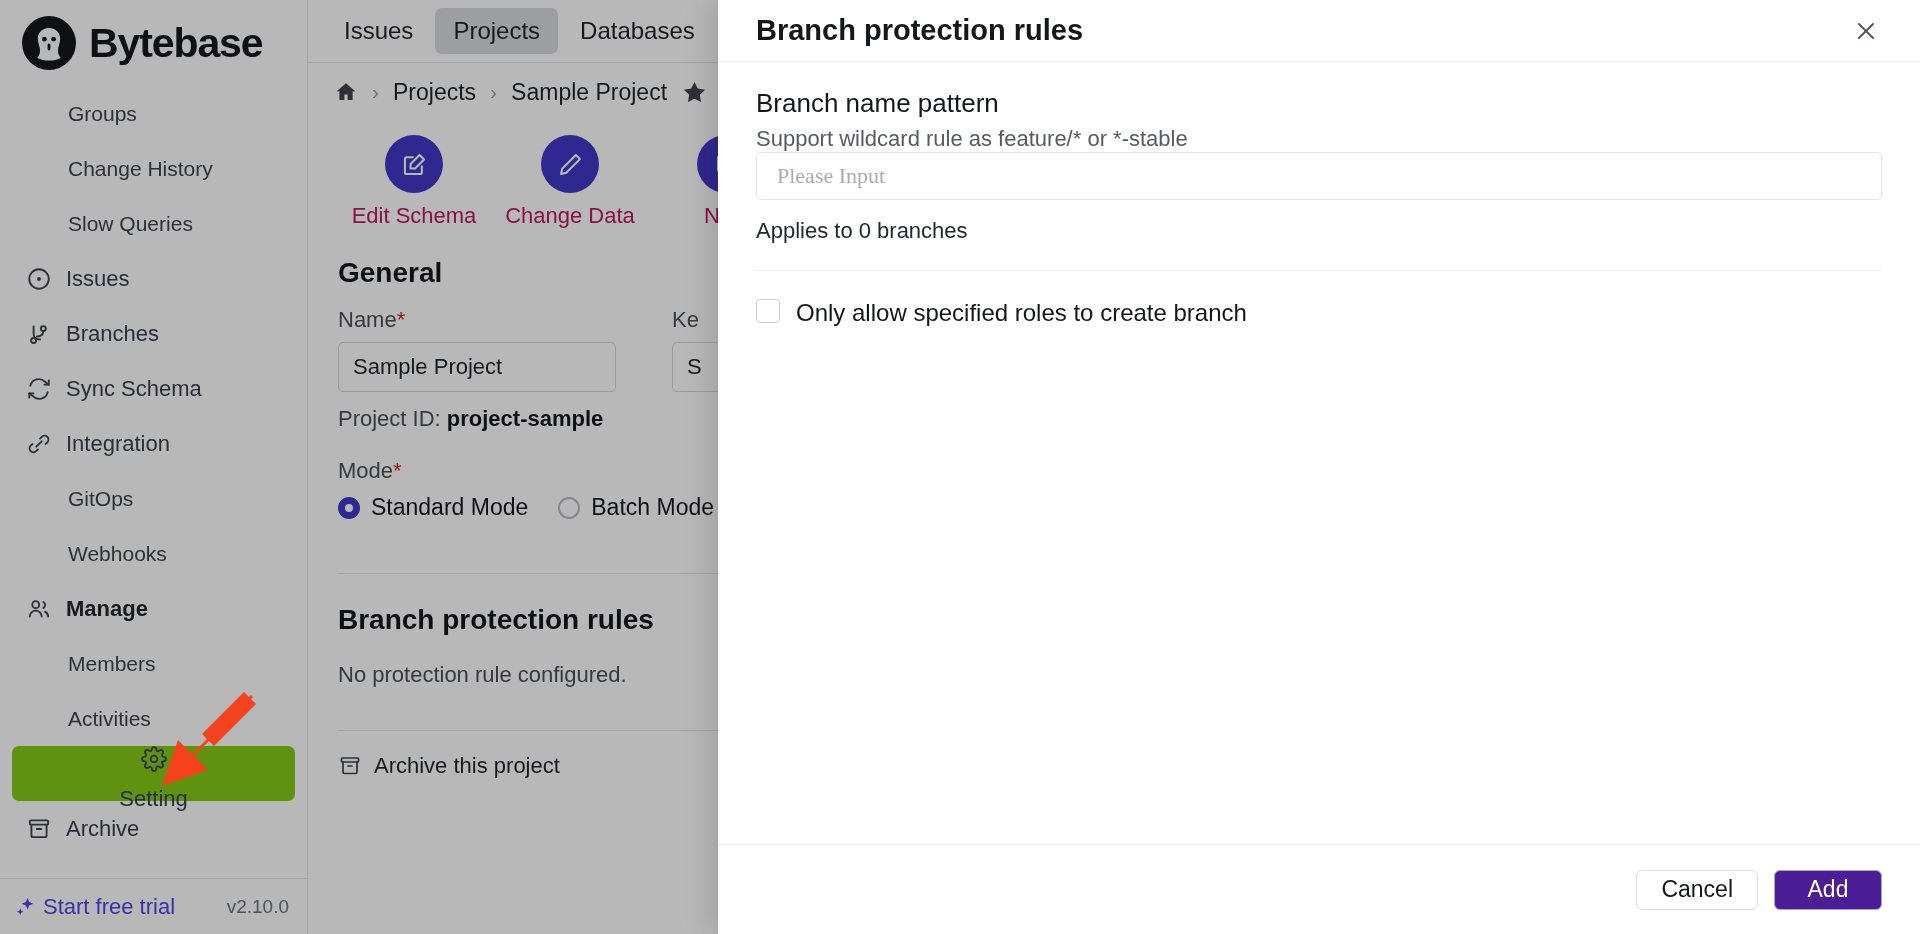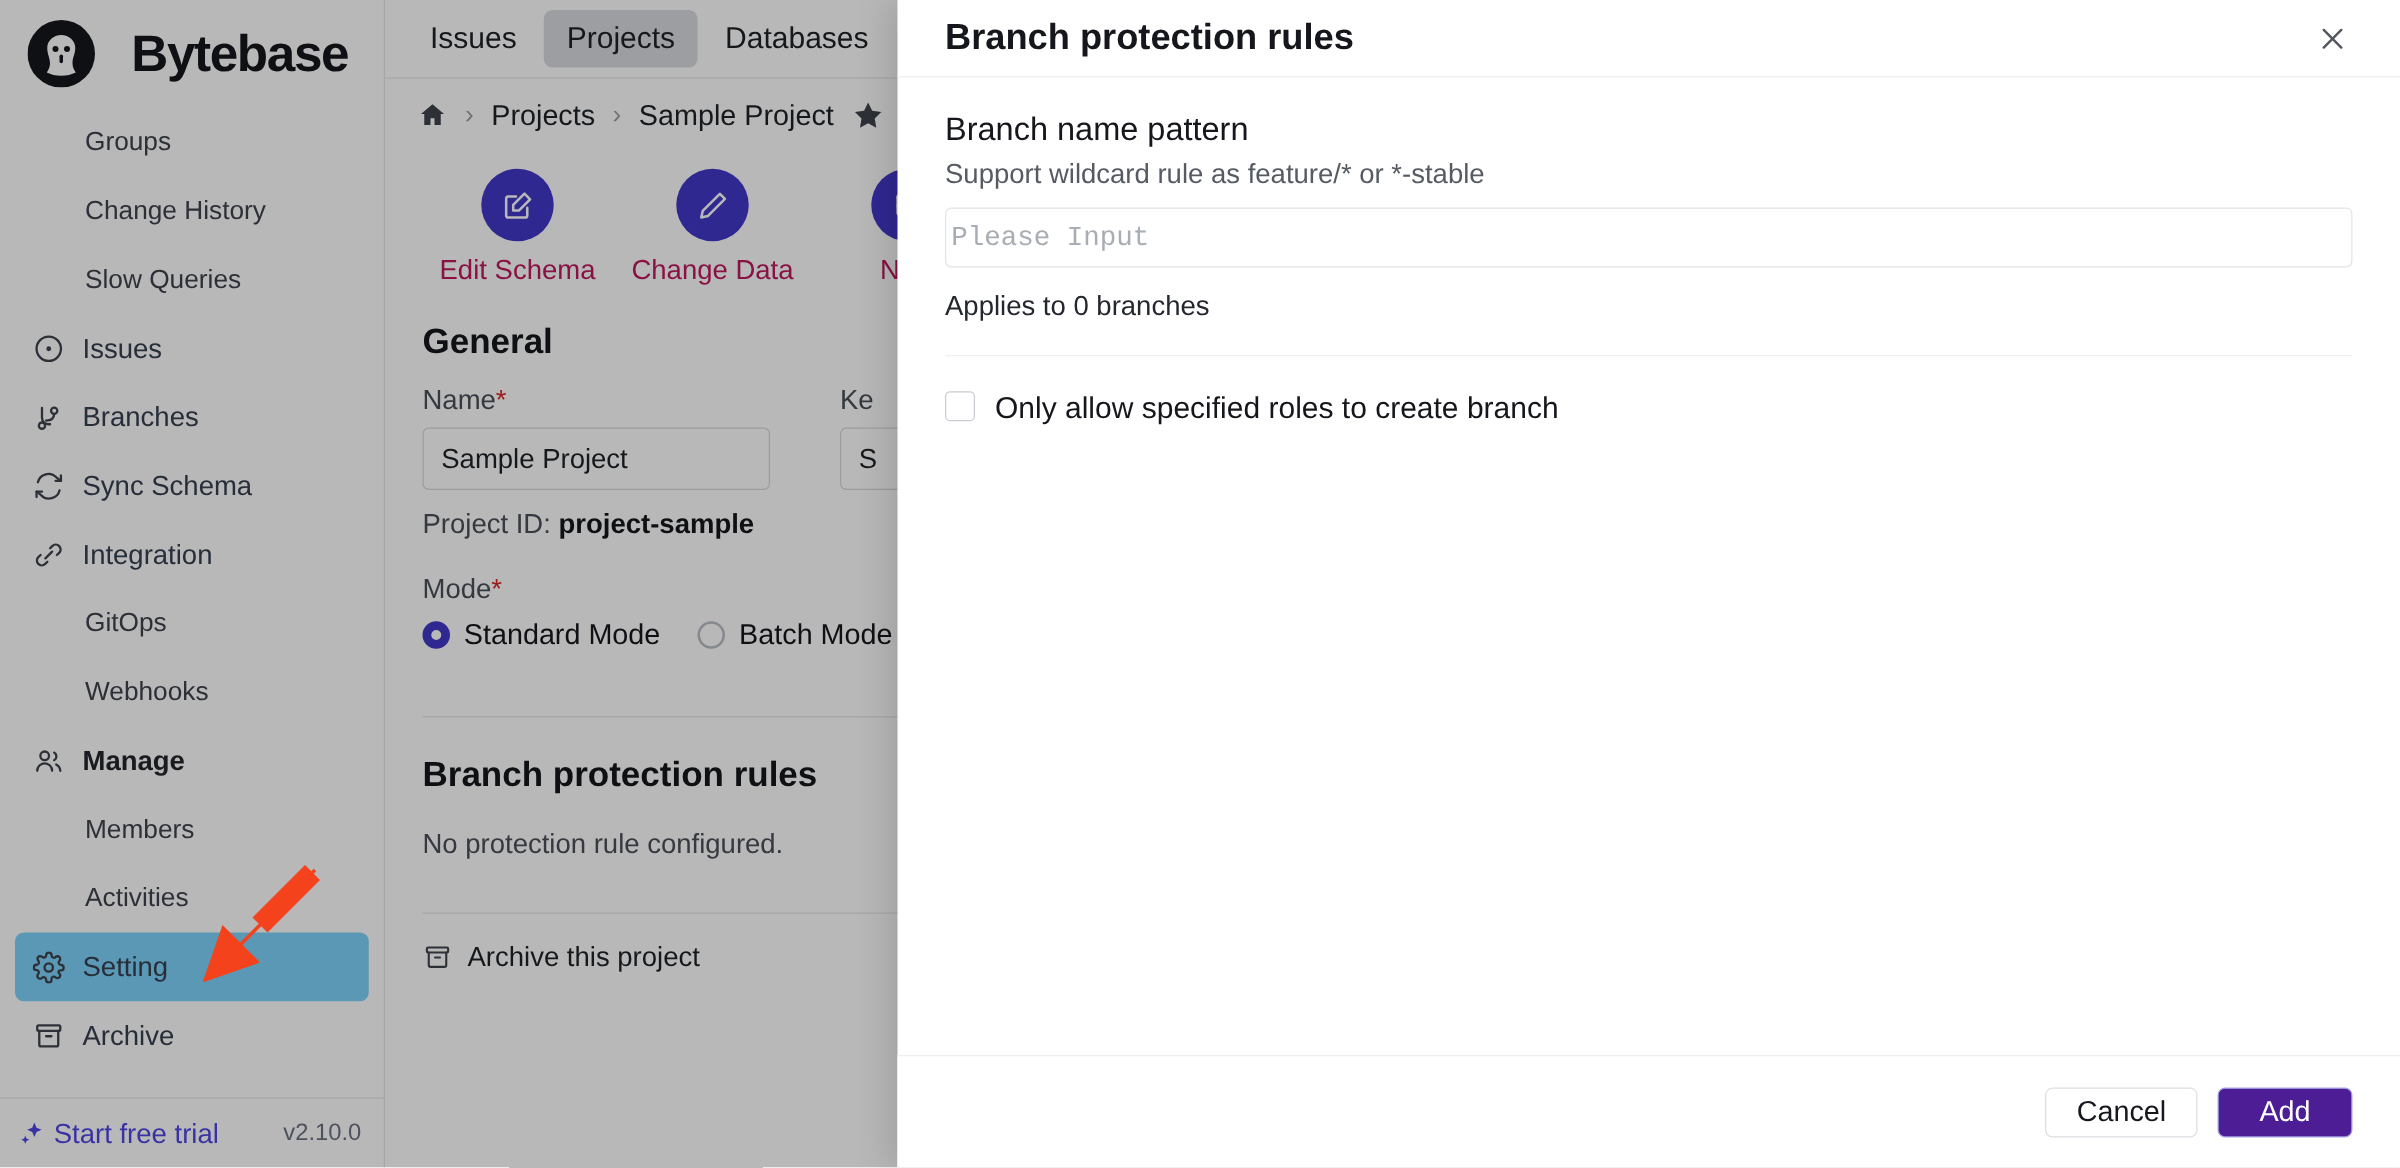--- a/index.html
+++ b/index.html
@@ -24,32 +24,32 @@
     display: flex; flex-direction: column;
     flex: 0 0 308px;
   }
   .brand {
     display: flex; align-items: center; gap: 13px;
     padding: 16px 20px 12px 22px;
   }
   .brand-logo { width: 54px; height: 54px; flex: 0 0 54px; }
   .brand-name {
     font-size: 41px; font-weight: 700; color: #15171c;
-    letter-spacing: -1.1px; line-height: 1; margin-left: 16px;
+    letter-spacing: -1.1px; line-height: 1;
   }
   .nav { flex: 1 1 auto; padding: 4px 12px 0 12px; overflow: hidden; }
   .nav-item {
     display: flex; align-items: center; gap: 14px;
     height: 55px; padding: 0 14px;
     border-radius: 7px;
     color: #374151; font-size: 22px;
     cursor: pointer; white-space: nowrap;
   }
   .nav-item.sub { padding-left: 56px; font-size: 21px; color: #3f444d; }
-  .nav-item.active { background: #7dd3fc; }
+  .nav-item.active { background: #84cc16; flex-direction: column; }
   .nav-item.bold { font-weight: 700; color: #23262c; }
   .nav-icon { width: 26px; height: 26px; flex: 0 0 26px; display: block; color: #3f444d; }
   .nav-icon svg { width: 26px; height: 26px; display: block; }
 
   .sidebar-footer {
     border-top: 1px solid #e5e7eb;
     height: 56px; flex: 0 0 56px;
     display: flex; align-items: center; justify-content: space-between;
     padding: 0 18px 0 14px;
   }
@@ -150,25 +150,25 @@
   .close-btn {
     width: 40px; height: 40px; display: flex; align-items: center; justify-content: center;
     cursor: pointer; color: #52565d;
   }
   .close-btn svg { width: 26px; height: 26px; display: block; }
 
   .drawer-body { flex: 1 1 auto; padding: 26px 38px 0 38px; overflow: hidden; }
   .d-label { font-size: 26px; color: #15171c; }
   .d-hint { font-size: 22px; color: #565b63; margin-top: 7px; }
   .d-input {
-    width: 100%; height: 48px; margin-top: 14px;
+    width: 100%; height: 48px; 
     border: 1px solid #e2e4e8; border-radius: 5px;
-    background: #ffffff; padding: 0 4px;
+    background: #ffffff; padding: 0 20px;
     font-size: 22px; color: #1f2328;
-    font-family: Liberation Mono, monospace;
+    font-family: Liberation Serif, serif;
   }
   .d-input::placeholder { color: #a8acb3; }
   .d-applies { font-size: 22px; color: #24282e; margin-top: 18px; }
   .d-divider { height: 1px; background: #eceef1; margin: 26px 0 0 0; }
   .checkbox-row { display: flex; align-items: flex-start; gap: 16px; margin-top: 28px; cursor: pointer; }
   .cbox { width: 24px; height: 24px; border: 1px solid #c9ccd2; border-radius: 4px; background: #fff; flex: 0 0 24px; }
   .cbox-label { font-size: 24px; color: #15171c; }
 
   .drawer-footer {
     height: 90px; flex: 0 0 90px;

